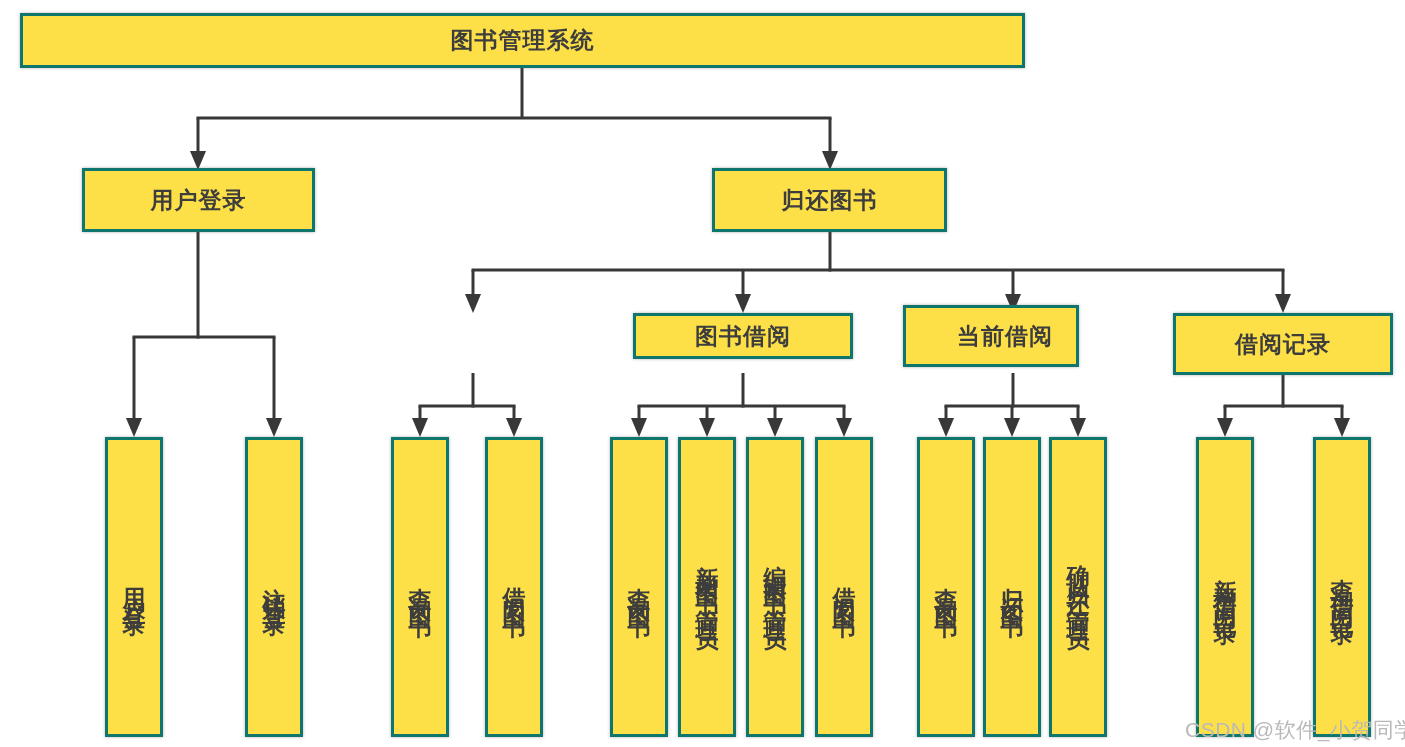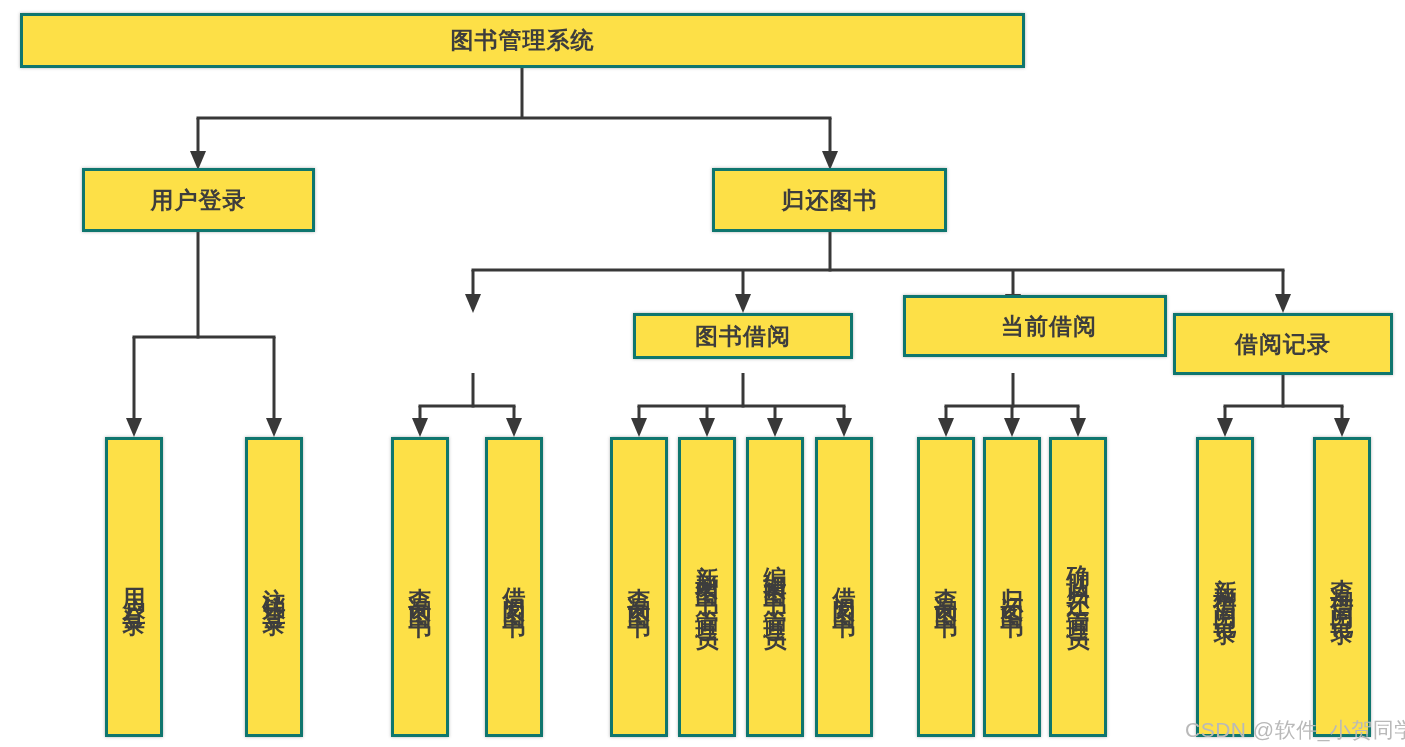--- a/index.html
+++ b/index.html
@@ -34,21 +34,21 @@
     font-weight: bold;
   }
   
   .n-root { left: 20px; top: 13px; width: 1005px; height: 55px; }
   
   .n-user-login { left: 82px;  top: 168px; width: 233px; height: 64px; }
   .n-book-mgmt  { left: 712px; top: 168px; width: 235px; height: 64px; }
   
   .n-recommend { left: 363px;  top: 313px; width: 220px; height: 62px; }
   .n-borrow    { left: 633px;  top: 313px; width: 220px; height: 46px; }
-  .n-current   { left: 903px;  top: 295px; width: 264px; height: 62px; padding-left: 28px; }
+  .n-current   { left: 903px;  top: 305px; width: 176px; height: 62px; padding-left: 28px; }
   .n-records   { left: 1173px; top: 313px; width: 220px; height: 62px; }
   
   .leaf {
     position: absolute;
     top: 437px;
     width: 58px;
     height: 300px;
   }
   .leaf .vtext {
     writing-mode: vertical-rl;

